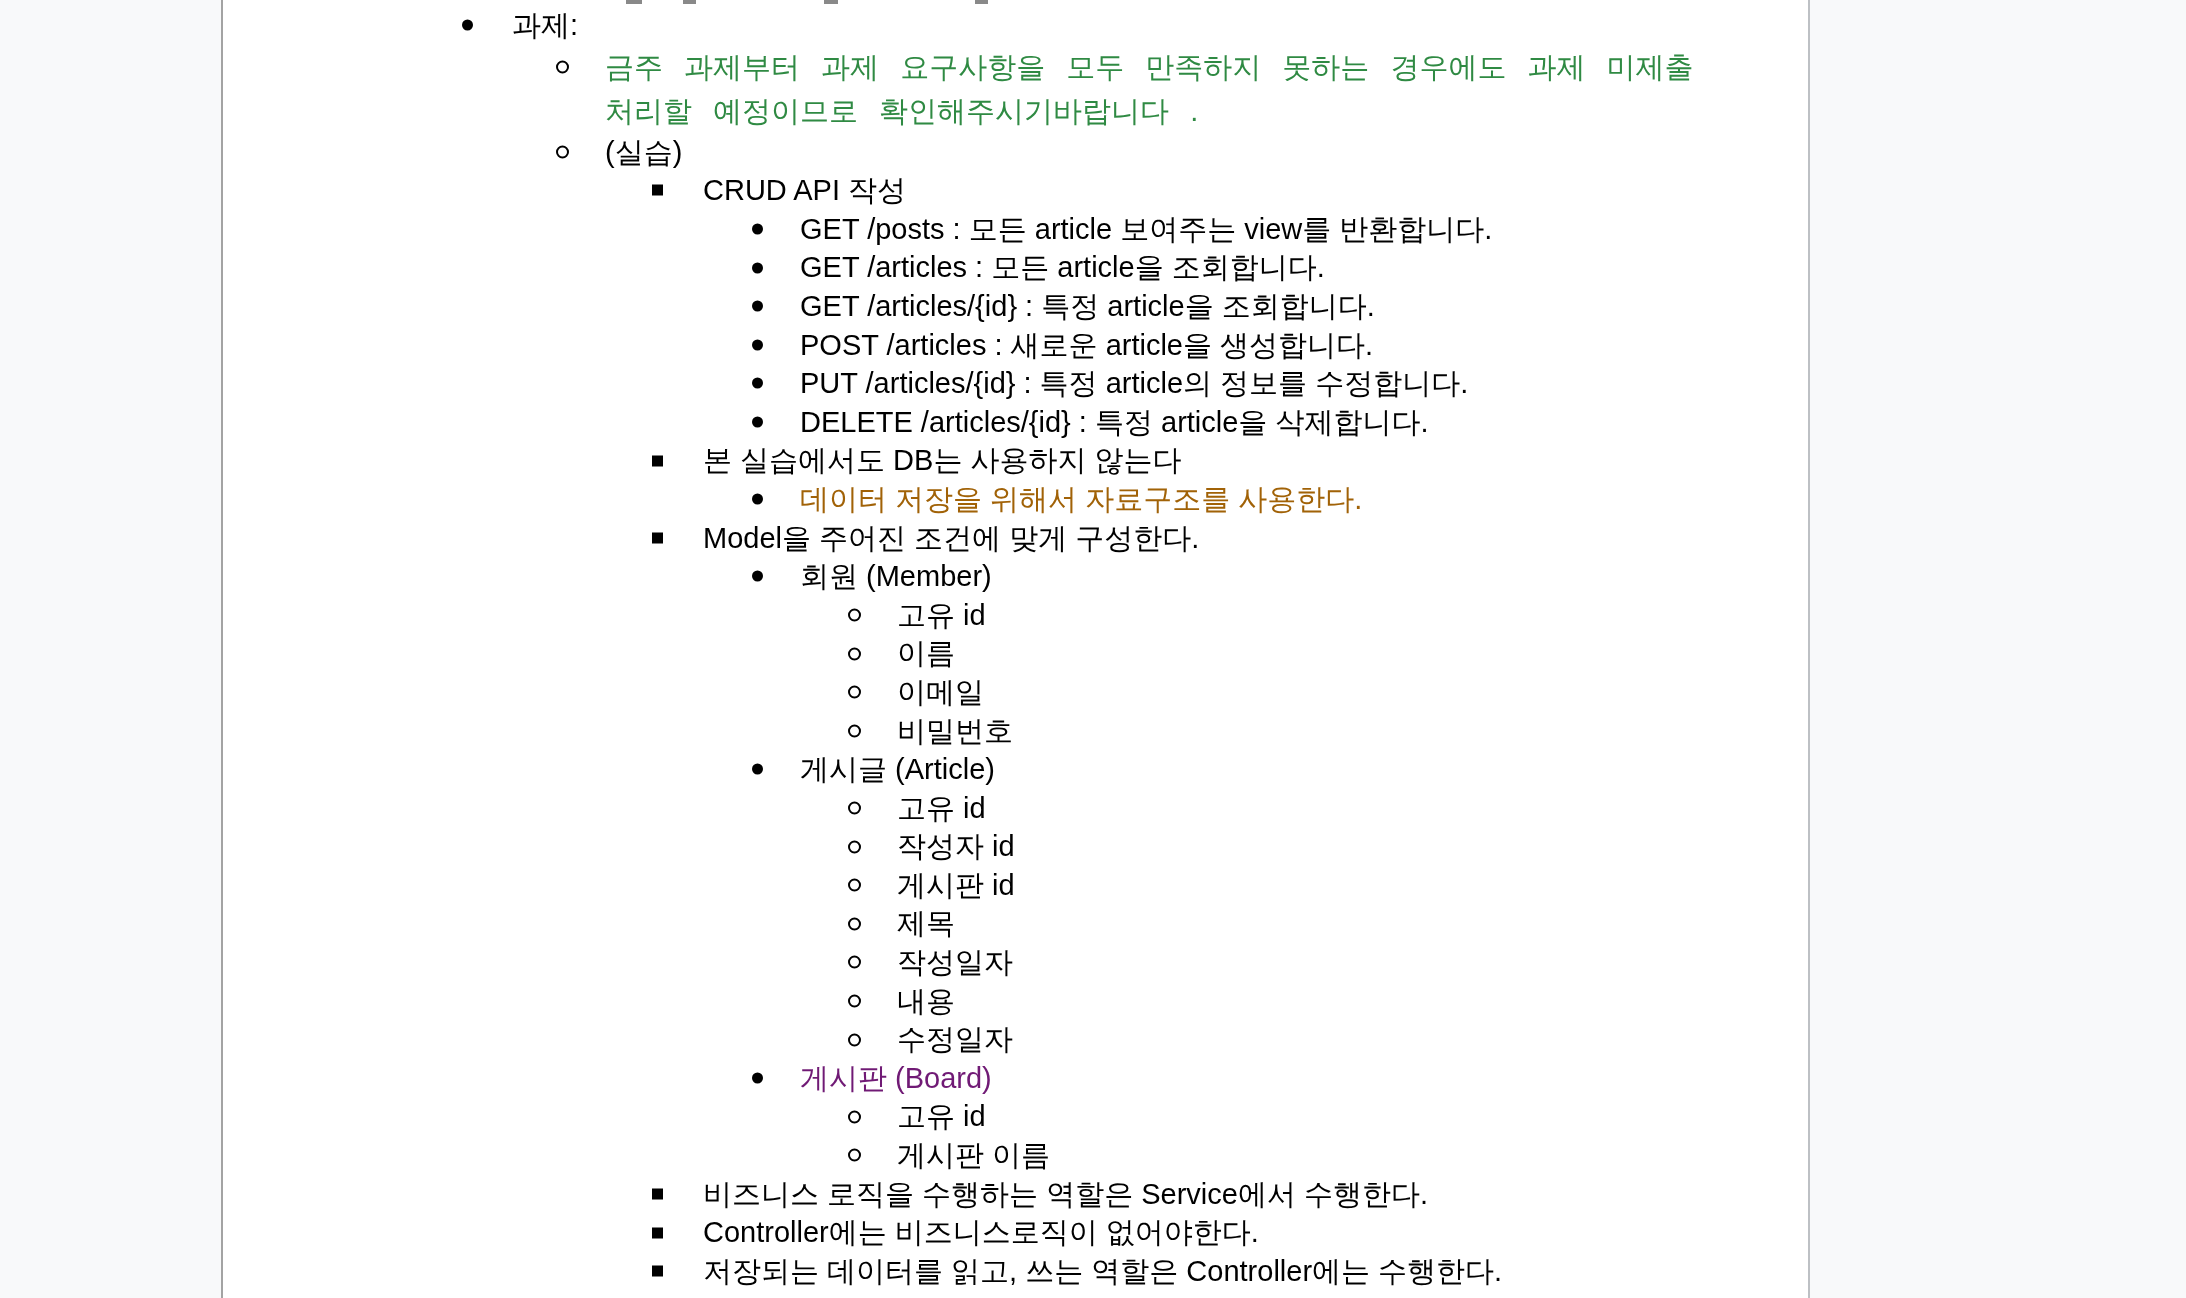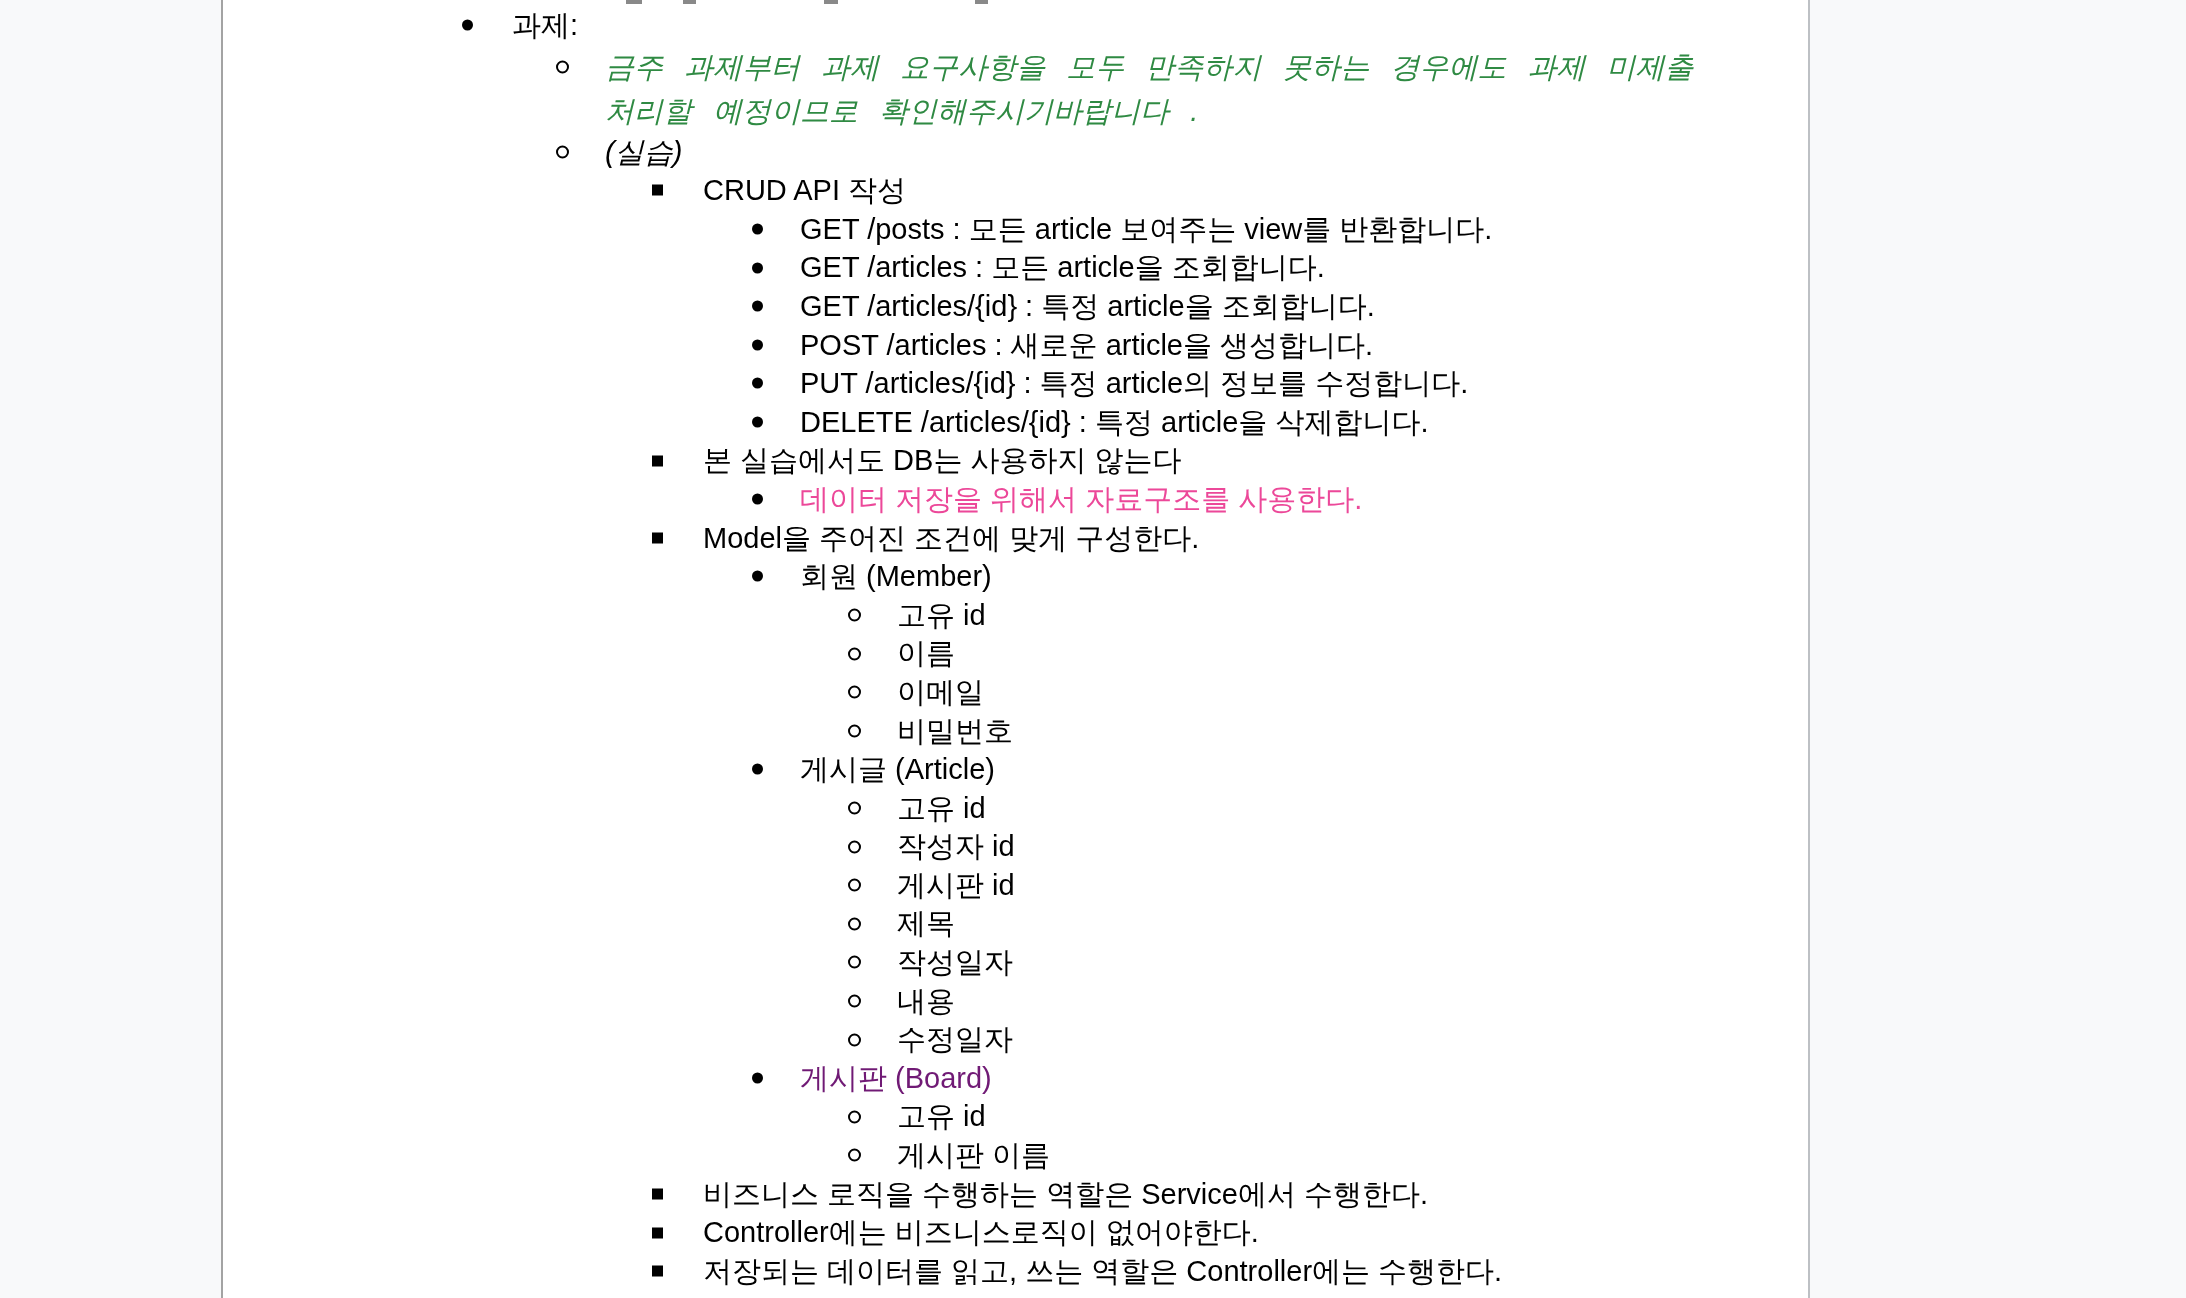--- a/index.html
+++ b/index.html
@@ -37,21 +37,21 @@
     height:38.6px;line-height:38.6px;
     font-size:29px;color:#000000;
     white-space:nowrap;
   }
   .row.green{
     height:44px;line-height:44px;
     word-spacing:13px;
   }
   
   .l1{padding-left:289px;}
-  .l2{padding-left:382px;font-style:italic;}
+  .l2{padding-left:382px;}
   .l3{padding-left:480px;}
   .l4{padding-left:577px;}
   .l5{padding-left:674px;}
   
   .bullet{
     position:absolute;top:50%;transform:translateY(-50%);
     display:block;
   }
   .l1 .bullet{left:239px;}
   .l2 .bullet{left:333px;}
@@ -77,21 +77,21 @@
         <div class="row l2 green"><span style="color: rgb(47, 138, 67);">처리할 예정이므로 확인해주시기바랍니다 .</span></div>
         <div class="row l2"><span class="bullet circle"></span><span style="color: rgb(0, 0, 0);">(실습)</span></div>
         <div class="row l3"><span class="bullet square"></span><span style="color: rgb(0, 0, 0);">CRUD API 작성</span></div>
         <div class="row l4"><span class="bullet disc"></span><span style="color: rgb(0, 0, 0);">GET /posts : 모든 article 보여주는 view를 반환합니다.</span></div>
         <div class="row l4"><span class="bullet disc"></span><span style="color: rgb(0, 0, 0);">GET /articles : 모든 article을 조회합니다.</span></div>
         <div class="row l4"><span class="bullet disc"></span><span style="color: rgb(0, 0, 0);">GET /articles/{id} : 특정 article을 조회합니다.</span></div>
         <div class="row l4"><span class="bullet disc"></span><span style="color: rgb(0, 0, 0);">POST /articles : 새로운 article을 생성합니다.</span></div>
         <div class="row l4"><span class="bullet disc"></span><span style="color: rgb(0, 0, 0);">PUT /articles/{id} : 특정 article의 정보를 수정합니다.</span></div>
         <div class="row l4"><span class="bullet disc"></span><span style="color: rgb(0, 0, 0);">DELETE /articles/{id} : 특정 article을 삭제합니다.</span></div>
         <div class="row l3"><span class="bullet square"></span><span style="color: rgb(0, 0, 0);">본 실습에서도 DB는 사용하지 않는다</span></div>
-        <div class="row l4"><span class="bullet disc"></span><span style="color: #ec4899;">데이터 저장을 위해서 자료구조를 사용한다.</span></div>
+        <div class="row l4"><span class="bullet disc"></span><span style="color: #a16207;">데이터 저장을 위해서 자료구조를 사용한다.</span></div>
         <div class="row l3"><span class="bullet square"></span><span style="color: rgb(0, 0, 0);">Model을 주어진 조건에 맞게 구성한다.</span></div>
         <div class="row l4"><span class="bullet disc"></span><span style="color: rgb(0, 0, 0);">회원 (Member)</span></div>
         <div class="row l5"><span class="bullet circle"></span><span style="color: rgb(0, 0, 0);">고유 id</span></div>
         <div class="row l5"><span class="bullet circle"></span><span style="color: rgb(0, 0, 0);">이름</span></div>
         <div class="row l5"><span class="bullet circle"></span><span style="color: rgb(0, 0, 0);">이메일</span></div>
         <div class="row l5"><span class="bullet circle"></span><span style="color: rgb(0, 0, 0);">비밀번호</span></div>
         <div class="row l4"><span class="bullet disc"></span><span style="color: #000000;">게시글 (Article)</span></div>
         <div class="row l5"><span class="bullet circle"></span><span style="color: rgb(0, 0, 0);">고유 id</span></div>
         <div class="row l5"><span class="bullet circle"></span><span style="color: rgb(0, 0, 0);">작성자 id</span></div>
         <div class="row l5"><span class="bullet circle"></span><span style="color: rgb(0, 0, 0);">게시판 id</span></div>

